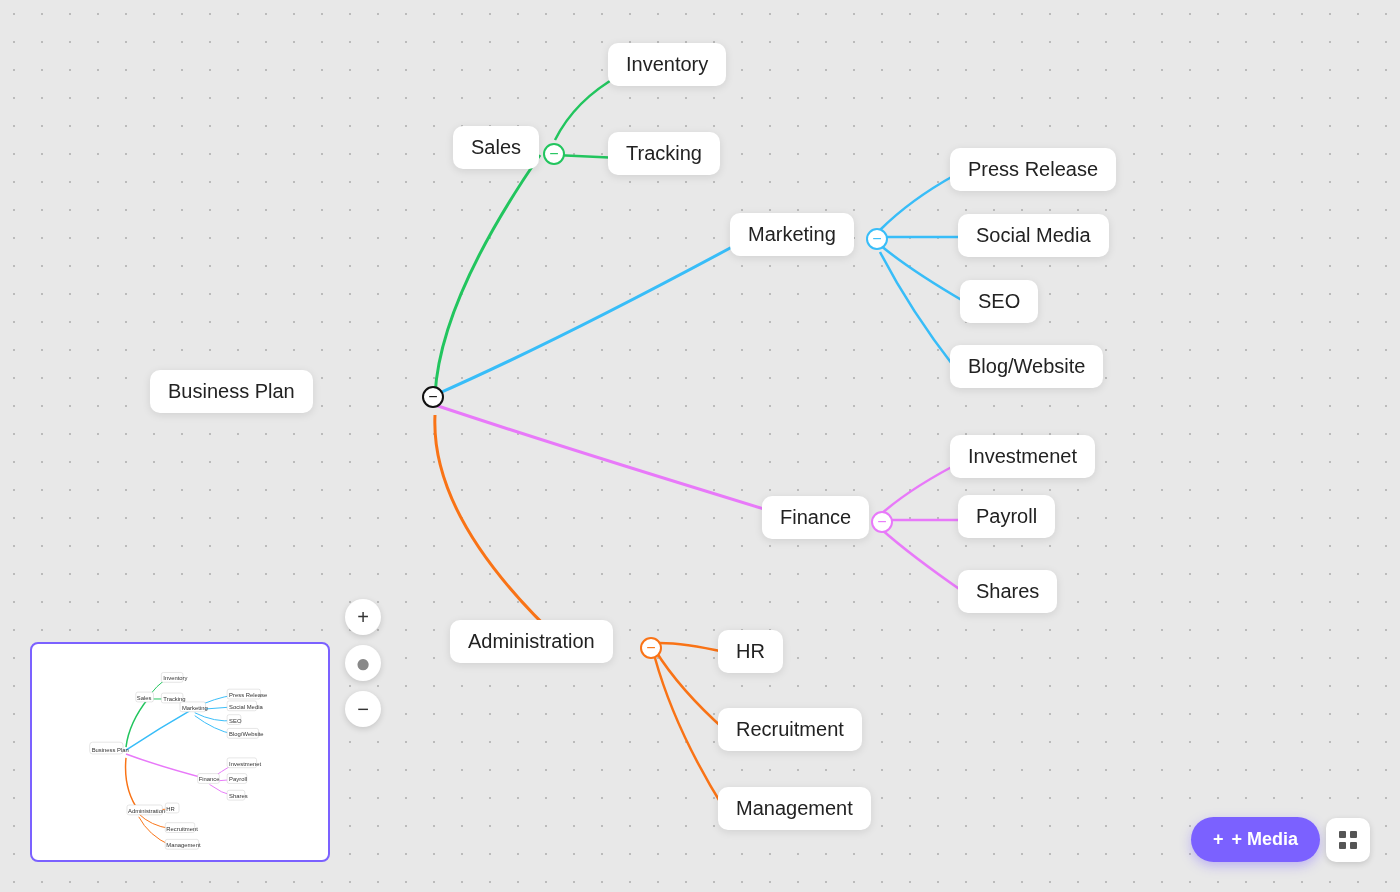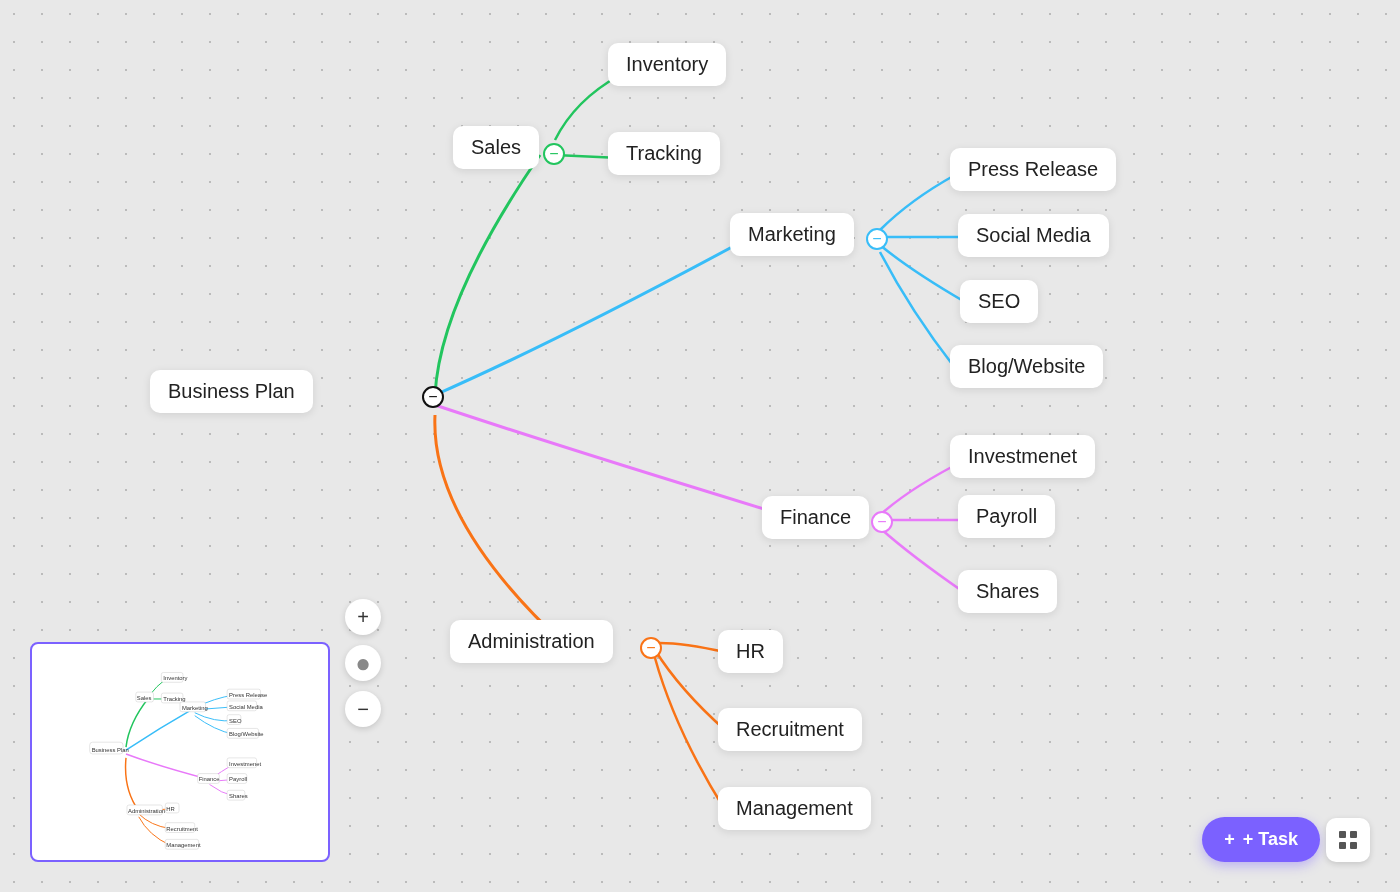--- a/index.html
+++ b/index.html
@@ -277,21 +277,21 @@
 </div>
 
 <div class="zoom-controls">
   <div class="zoom-btn">+</div>
   <div class="zoom-btn dot">●</div>
   <div class="zoom-btn">−</div>
 </div>
 
 <div class="add-task-btn">
   <span>+</span>
-  <span>+ Task</span>
+  <span>+ Media</span>
 </div>
 
 <div class="grid-btn">
   <svg width="24" height="24" viewBox="0 0 24 24">
     <rect x="3" y="3" width="7" height="7" rx="1" fill="#555"></rect>
     <rect x="14" y="3" width="7" height="7" rx="1" fill="#555"></rect>
     <rect x="3" y="14" width="7" height="7" rx="1" fill="#555"></rect>
     <rect x="14" y="14" width="7" height="7" rx="1" fill="#555"></rect>
   </svg>
 </div>

